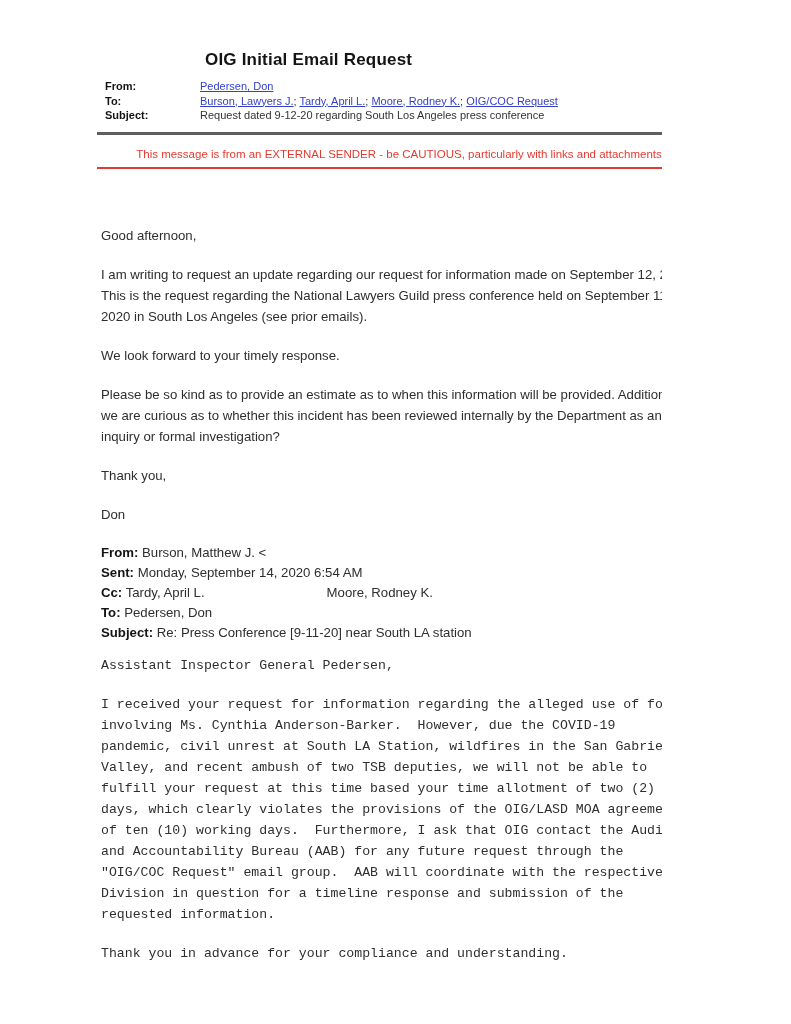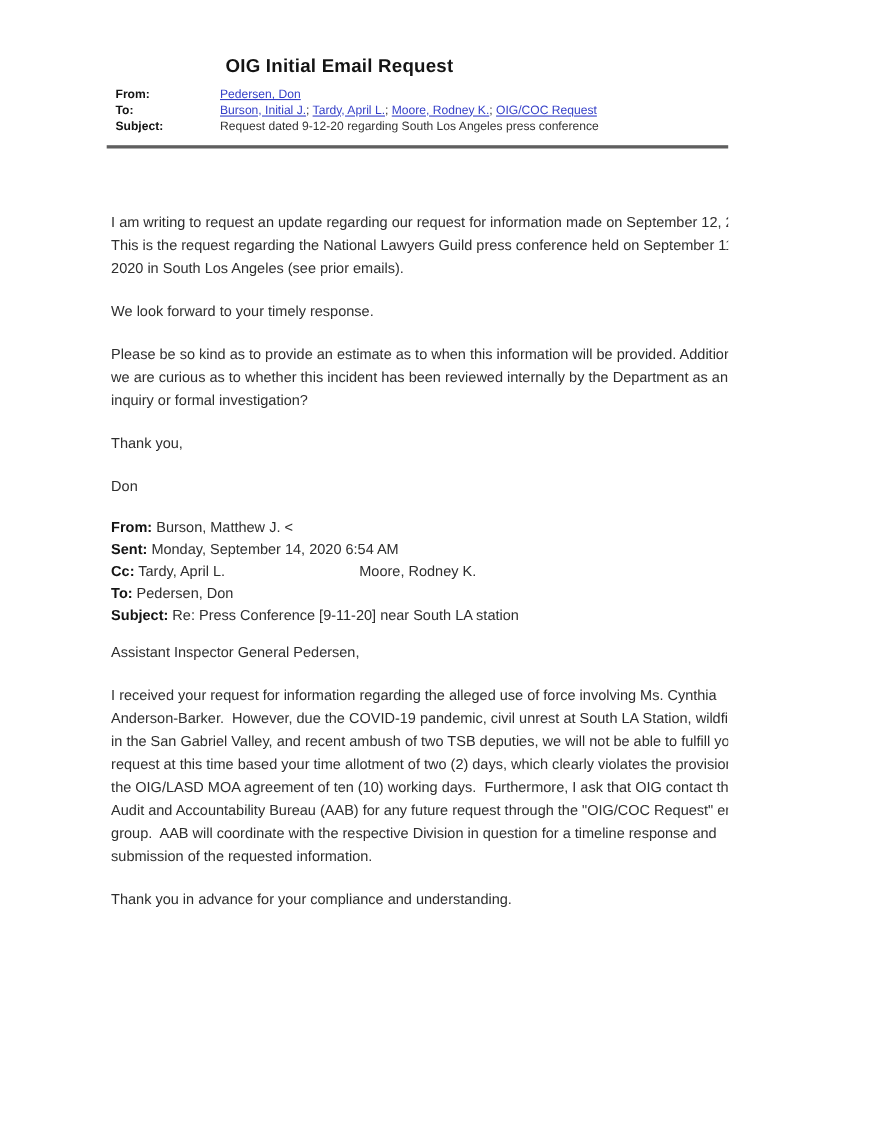--- a/index.html
+++ b/index.html
@@ -70,49 +70,51 @@
     margin: 0 0 18px 0;
     white-space: pre-wrap;
   }
   .quoted {
     margin-top: 16px;
     font-size: 13.2px;
     line-height: 20px;
   }
   .q-label { font-weight: 700; color: #141414; }
   .cc-gap { display: inline-block; width: 122px; }
-  .msg2 { margin-top: 12px; }
+  .msg2 { margin-top: 12px; font-family: Liberation Mono, monospace; }
 </style>
 </head>
 <body>
 
 <div class="page">
   <div class="content">
 
     <h1 class="doc-title">OIG Initial Email Request</h1>
 
     <div class="meta">
       <div class="meta-row">
         <span class="meta-label">From:</span>
         <span class="meta-value"><a class="link">Pedersen, Don</a></span>
       </div>
       <div class="meta-row">
         <span class="meta-label">To:</span>
-        <span class="meta-value"><a class="link">Burson, Initial J.</a><span class="sep">; </span><a class="link">Tardy, April L.</a><span class="sep">; </span><a class="link">Moore, Rodney K.</a><span class="sep">; </span><a class="link">OIG/COC Request</a></span>
+        <span class="meta-value"><a class="link">Burson, Lawyers J.</a><span class="sep">; </span><a class="link">Tardy, April L.</a><span class="sep">; </span><a class="link">Moore, Rodney K.</a><span class="sep">; </span><a class="link">OIG/COC Request</a></span>
       </div>
       <div class="meta-row">
         <span class="meta-label">Subject:</span>
         <span class="meta-value">Request dated 9-12-20 regarding South Los Angeles press conference</span>
       </div>
     </div>
 
     <div class="rule-gray"></div>
 
+    <div class="warning">This message is from an EXTERNAL SENDER - be CAUTIOUS, particularly with links and attachments</div>
 
     <div class="msg msg1">
+      <p>Good afternoon,</p>
       <p>I am writing to request an update regarding our request for information made on September 12, 2020. This is the request regarding the National Lawyers Guild press conference held on September 11, 2020 in South Los Angeles (see prior emails).</p>
       <p>We look forward to your timely response.</p>
       <p>Please be so kind as to provide an estimate as to when this information will be provided. Additionally, we are curious as to whether this incident has been reviewed internally by the Department as an inquiry or formal investigation?</p>
       <p>Thank you,</p>
       <p>Don</p>
     </div>
 
     <div class="quoted">
       <div class="q-line">
         <span class="q-label">From:</span>

